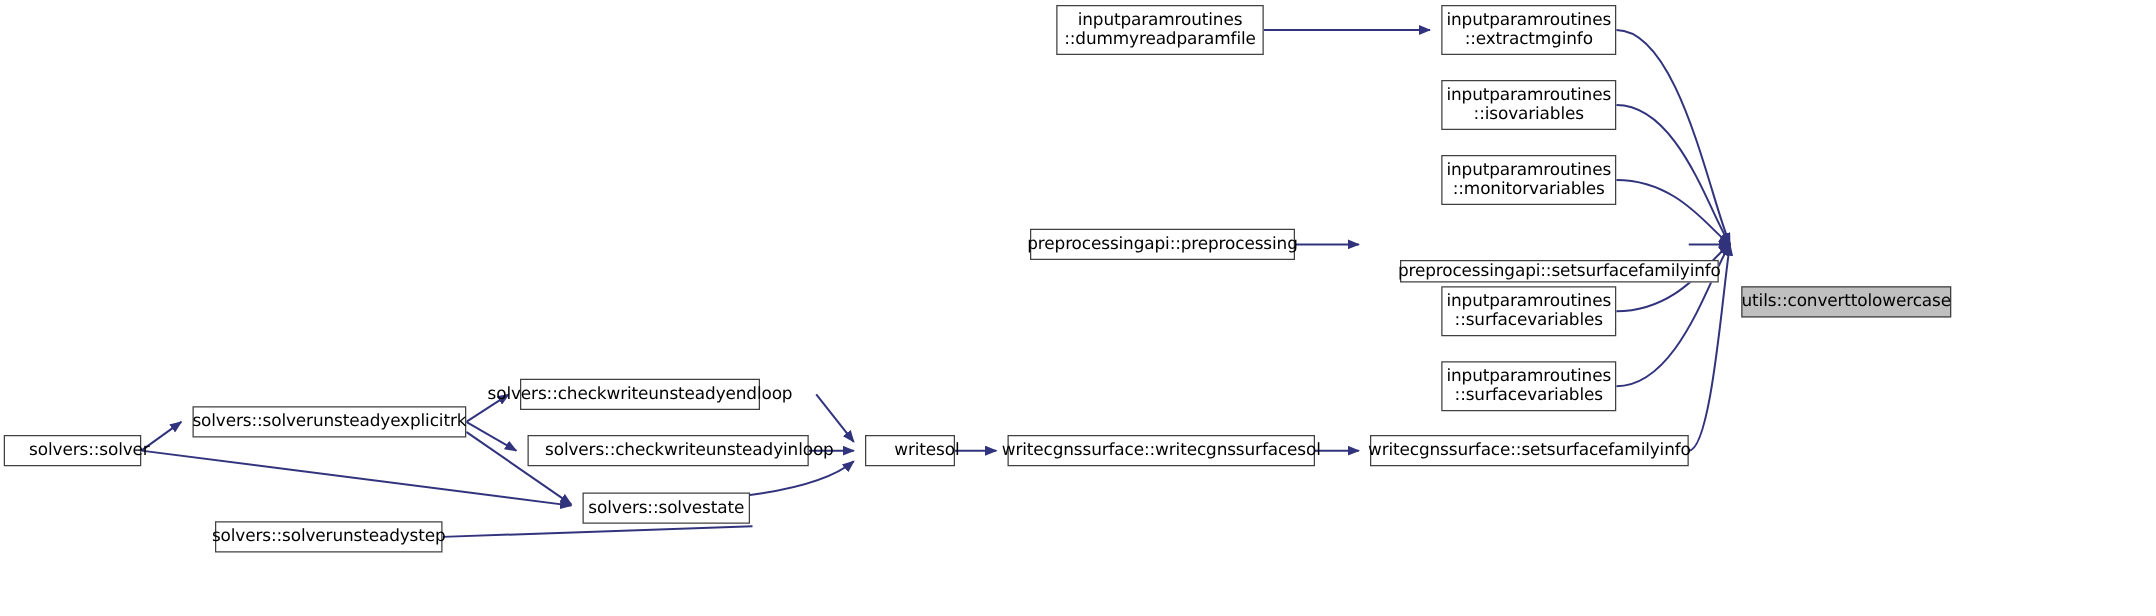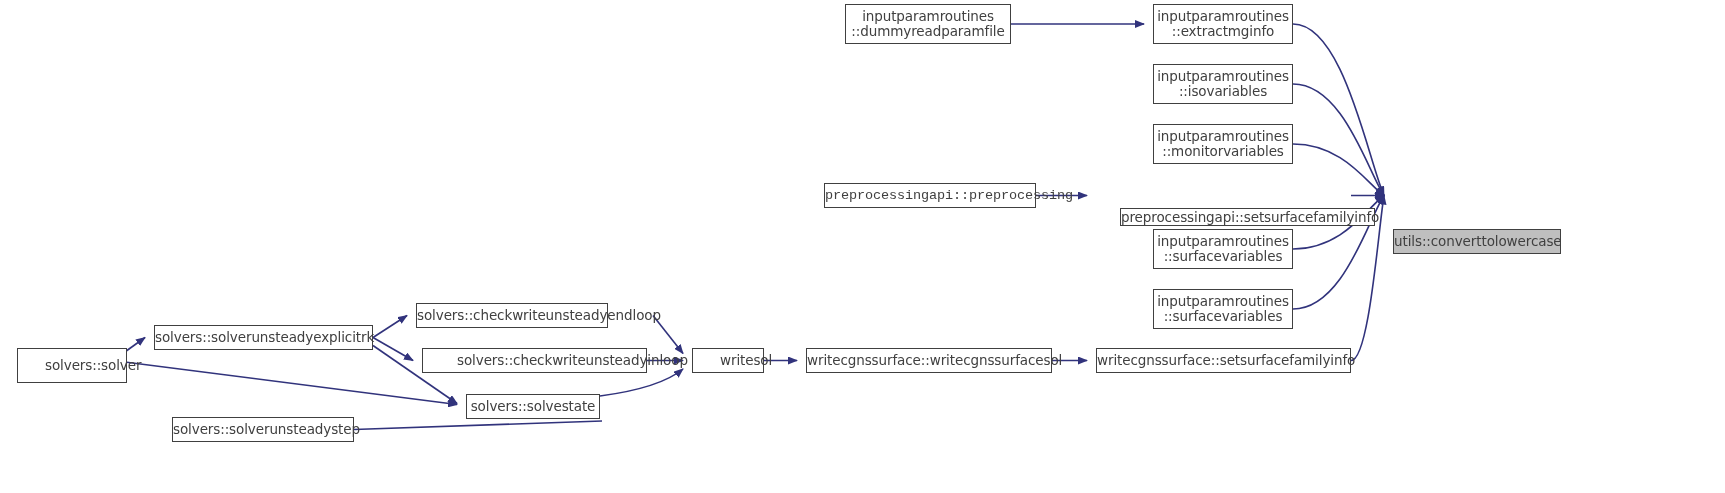--- a/index.html
+++ b/index.html
@@ -23,27 +23,28 @@
     top: 0;
     width: 1725px;
     height: 493px;
     pointer-events: none;
   }
   .node {
     position: absolute;
     box-sizing: border-box;
     border: 1px solid #404040;
     background: #ffffff;
-    color: #404040;
+    color: #000000;
     font-family: "DejaVu Sans", sans-serif;
     font-size: 13.5px;
     line-height: 15px;
     text-align: center;
     display: flex;
     flex-direction: column;
+    align-items: center;
     justify-content: center;
     white-space: pre;
     letter-spacing: -0.1px;
   }
   .node.highlight {
     background: #bfbfbf;
     border: 1px solid #404040;
     margin-top: 46px;
   }
   .node .ln {
@@ -83,29 +84,29 @@
         <path d="M764,360.5 L797,360.5" marker-end="url(#arrow)"></path>
         <path d="M1052,360.5 L1087,360.5" marker-end="url(#arrow)"></path>
       </g>
   </svg>
 
   <div id="nodes">
       <div class="node" style="left: 845px; top: 4px; width: 166px; height: 40px;"><span class="ln">inputparamroutines</span><span class="ln">::dummyreadparamfile</span></div>
       <div class="node" style="left: 1153px; top: 4px; width: 140px; height: 40px;"><span class="ln">inputparamroutines</span><span class="ln">::extractmginfo</span></div>
       <div class="node" style="left: 1153px; top: 64px; width: 140px; height: 40px;"><span class="ln">inputparamroutines</span><span class="ln">::isovariables</span></div>
       <div class="node" style="left: 1153px; top: 124px; width: 140px; height: 40px;"><span class="ln">inputparamroutines</span><span class="ln">::monitorvariables</span></div>
-      <div class="node" style="left: 824px; top: 183px; width: 212px; height: 25px; font-family: Liberation Mono, monospace;"><span class="ln">preprocessingapi::preprocessing</span></div>
+      <div class="node" style="left: 824px; top: 183px; width: 212px; height: 25px;"><span class="ln">preprocessingapi::preprocessing</span></div>
       <div class="node" style="left: 1120px; top: 183px; width: 255px; height: 18px; margin-top: 25px;"><span class="ln">preprocessingapi::setsurfacefamilyinfo</span></div>
       <div class="node highlight" style="left: 1393px; top: 183px; width: 168px; height: 25px;"><span class="ln">utils::converttolowercase</span></div>
       <div class="node" style="left: 1153px; top: 229px; width: 140px; height: 40px;"><span class="ln">inputparamroutines</span><span class="ln">::surfacevariables</span></div>
       <div class="node" style="left: 1153px; top: 289px; width: 140px; height: 40px;"><span class="ln">inputparamroutines</span><span class="ln">::surfacevariables</span></div>
       <div class="node" style="left: 416px; top: 303px; width: 192px; height: 25px;"><span class="ln">solvers::checkwriteunsteadyendloop</span></div>
       <div class="node" style="left: 154px; top: 325px; width: 219px; height: 25px;"><span class="ln">solvers::solverunsteadyexplicitrk</span></div>
       <div class="node" style="left: 422px; top: 348px; width: 225px; height: 25px; padding-left: 34px;"><span class="ln">solvers::checkwriteunsteadyinloop</span></div>
       <div class="node" style="left: 692px; top: 348px; width: 72px; height: 25px; padding-left: 27px;"><span class="ln">writesol</span></div>
       <div class="node" style="left: 806px; top: 348px; width: 246px; height: 25px;"><span class="ln">writecgnssurface::writecgnssurfacesol</span></div>
       <div class="node" style="left: 1096px; top: 348px; width: 255px; height: 25px;"><span class="ln">writecgnssurface::setsurfacefamilyinfo</span></div>
-      <div class="node" style="left: 17px; top: 348px; width: 110px; height: 35px; padding-left: 27px;"><span class="ln">solvers::solver</span></div>
+      <div class="node" style="left: 3px; top: 348px; width: 110px; height: 25px; padding-left: 27px;"><span class="ln">solvers::solver</span></div>
       <div class="node" style="left: 466px; top: 394px; width: 134px; height: 25px;"><span class="ln">solvers::solvestate</span></div>
       <div class="node" style="left: 172px; top: 417px; width: 182px; height: 25px;"><span class="ln">solvers::solverunsteadystep</span></div>
     </div>
 
 </div>
 
 </body></html>

